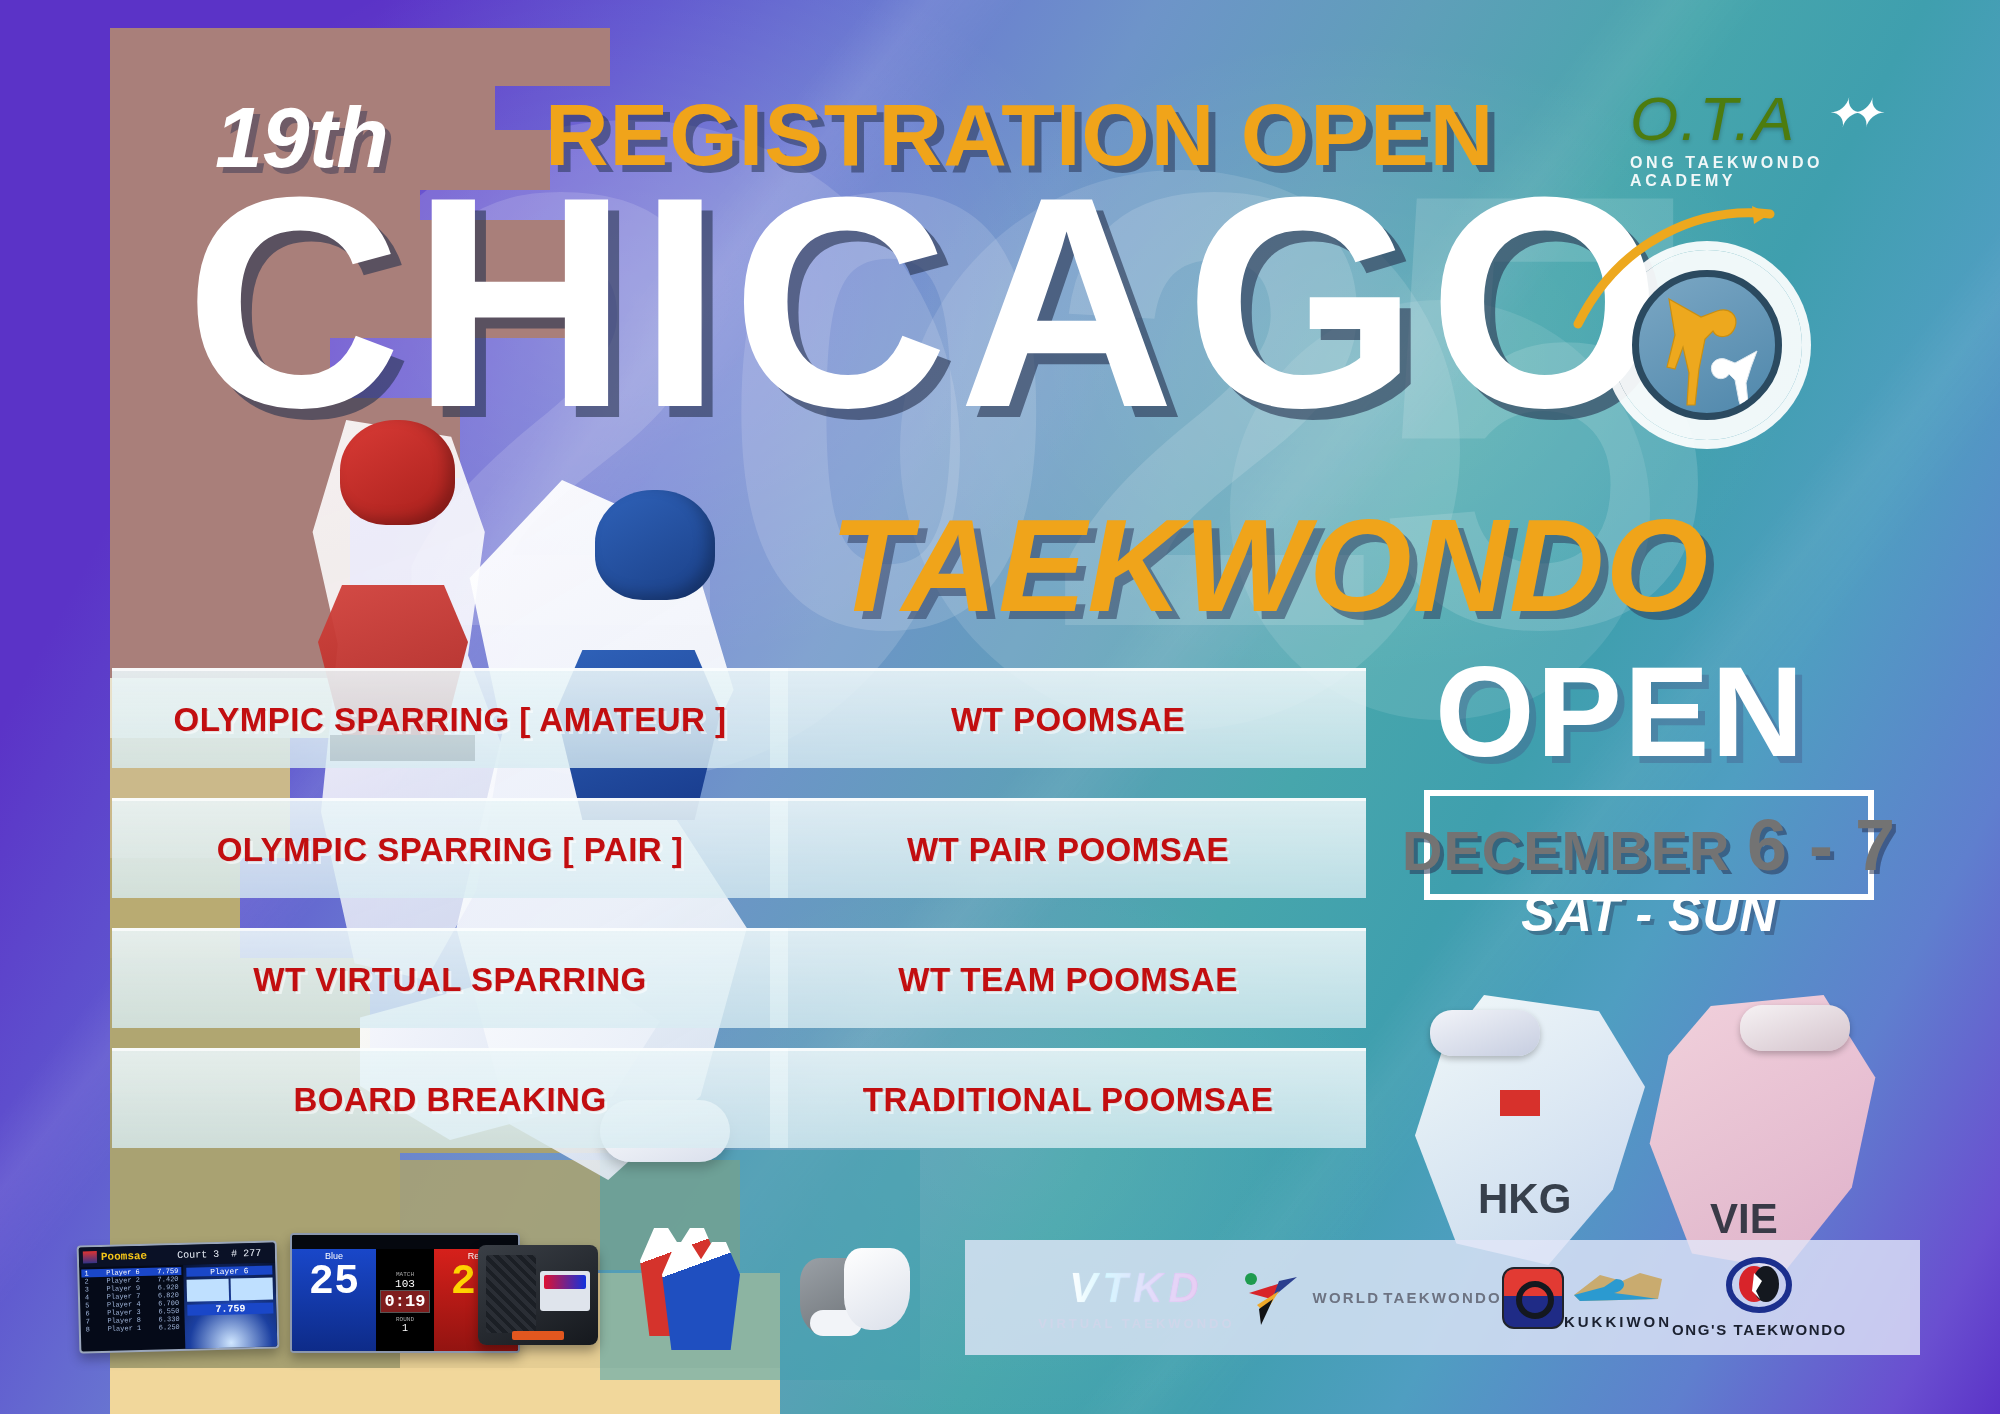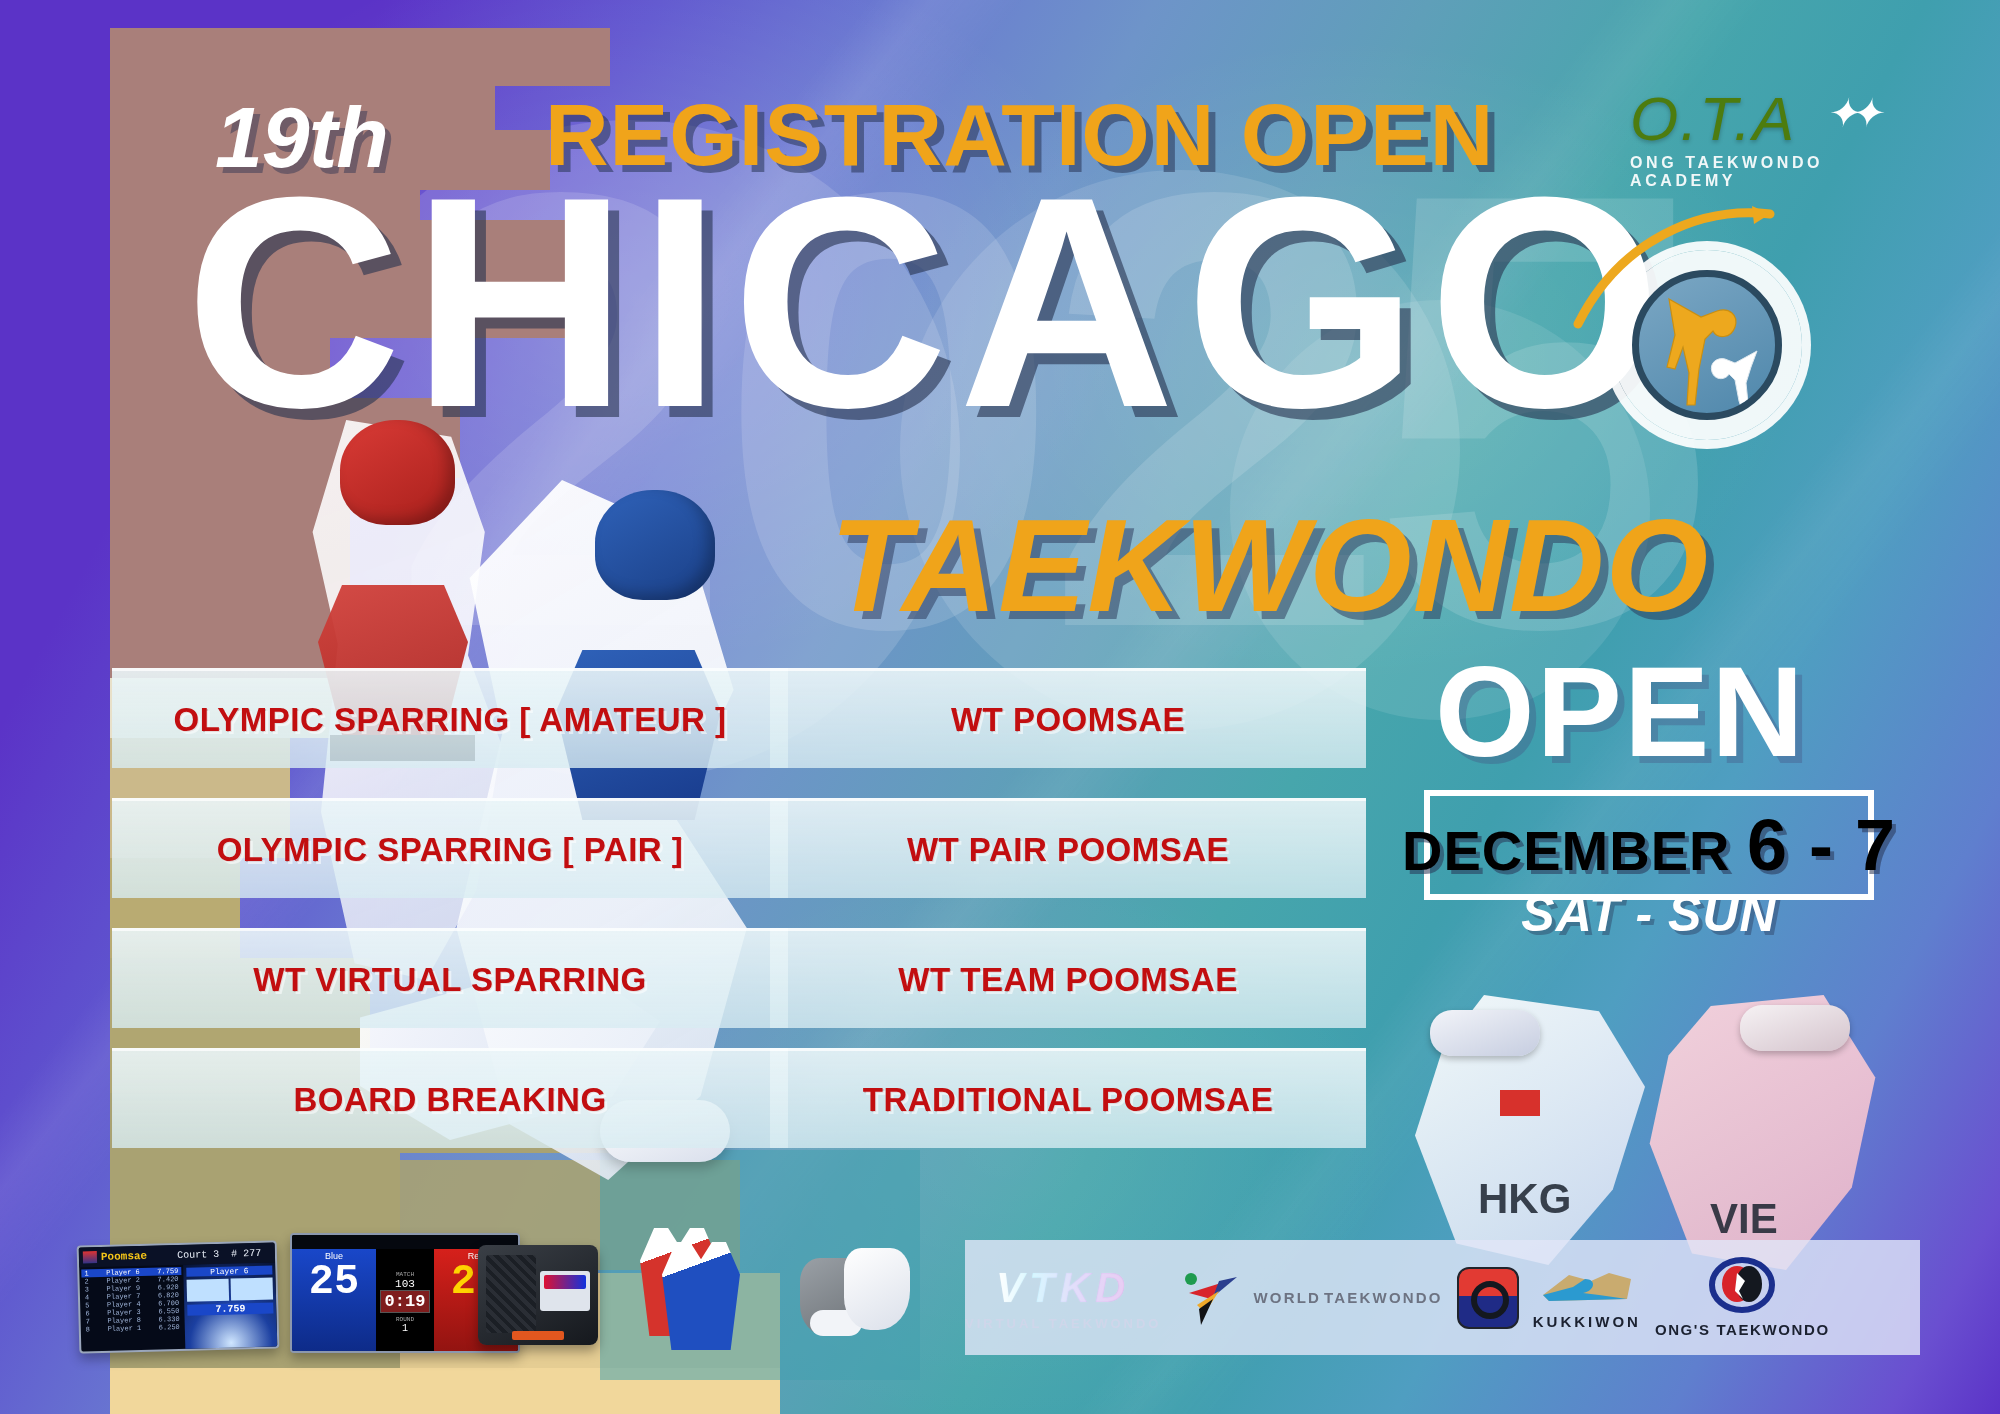--- a/index.html
+++ b/index.html
@@ -86,34 +86,34 @@
   .ev{ position:absolute; display:flex; align-items:center; justify-content:center;
        color:#C20E10; font-weight:700; letter-spacing:.5px;
        text-shadow:3px 3px 0 rgba(255,255,255,.55), 1px 1px 0 rgba(120,0,0,.25);
        background:linear-gradient(180deg, rgba(234,245,248,.90), rgba(216,236,242,.80));
        border-top:3px solid rgba(255,255,255,.85);
        font-size:33px; text-align:center; }
 
   
   .datebox{ position:absolute; left:1424px; top:790px; width:450px; height:110px;
             border:6px solid #ffffff; display:flex; align-items:center; justify-content:center; }
-  .dateline{ font-size:56px; font-weight:700; color:#000000; letter-spacing:1px;
+  .dateline{ font-size:56px; font-weight:700; color:#737373; letter-spacing:1px;
              text-shadow:4px 4px 0 rgba(40,52,85,.55); white-space:nowrap; }
   .dateline .dnum{ font-size:72px; }
   .satsun{ position:absolute; left:1424px; top:885px; width:450px; text-align:center;
            font-size:50px; font-weight:700; font-style:italic; color:#ffffff;
            letter-spacing:1px; text-shadow:4px 4px 0 rgba(40,52,85,.4); }
 
   
   .fig{ position:absolute; }
 
   
   .sponsorbar{ position:absolute; left:965px; top:1240px; width:955px; height:115px;
                background:rgba(225,230,248,.80); display:flex; align-items:center;
-               justify-content:flex-start;gap:14px; }
+               justify-content:center; }
   .sp{ display:flex; flex-direction:column; align-items:center; justify-content:center;
        gap:4px; }
   .sp-name{ font-size:15px; font-weight:700; letter-spacing:2.2px; color:#6d7382; }
   .vtkd-word{ font-size:42px; font-weight:700; font-style:italic; letter-spacing:5px;
        background:linear-gradient(90deg,#ffffff 0%,#9fe9ff 28%,#b9a6f2 62%,#c77fe0 100%);
        -webkit-background-clip:text; background-clip:text; color:transparent;
        text-shadow:0 0 1px rgba(255,255,255,.6); }
   .vtkd-sub{ font-size:13px; font-weight:700; letter-spacing:3px; color:#cfd6ea; }
 
   

